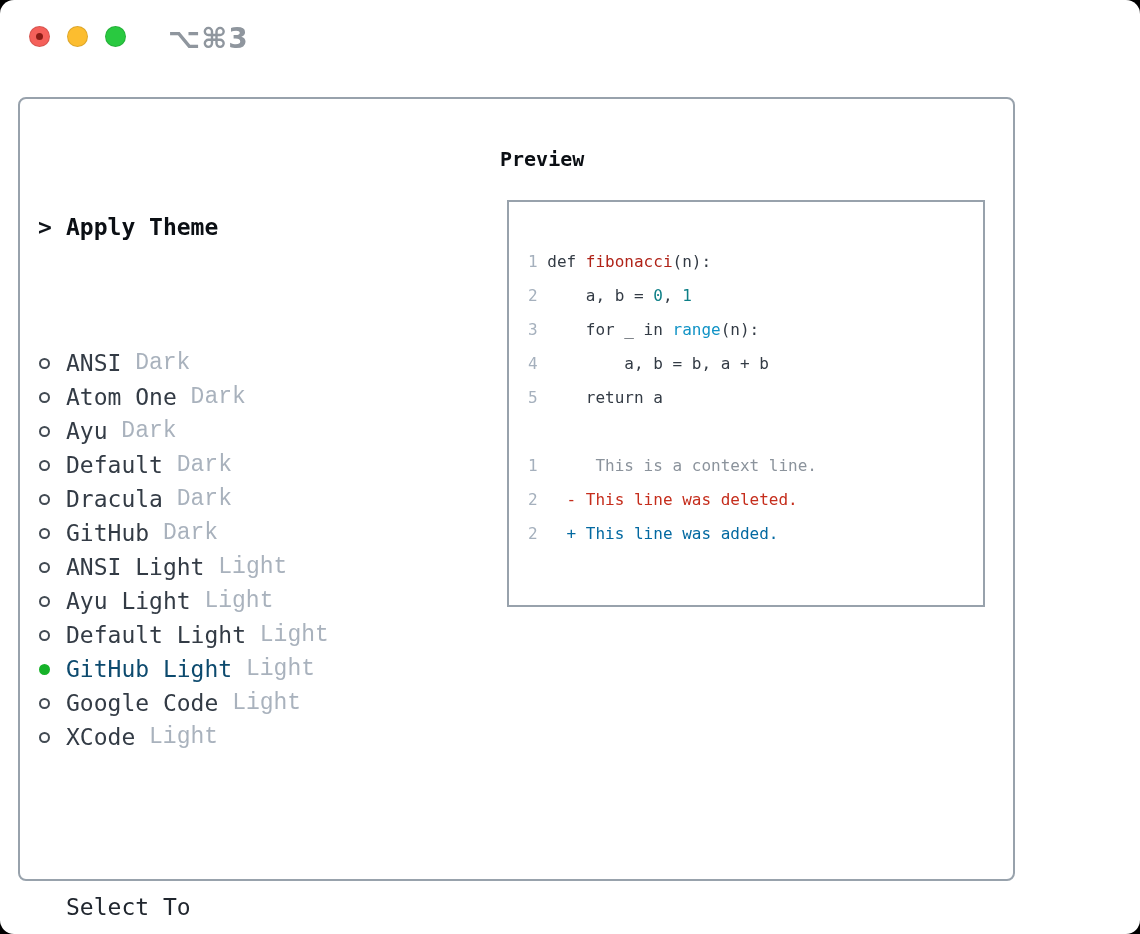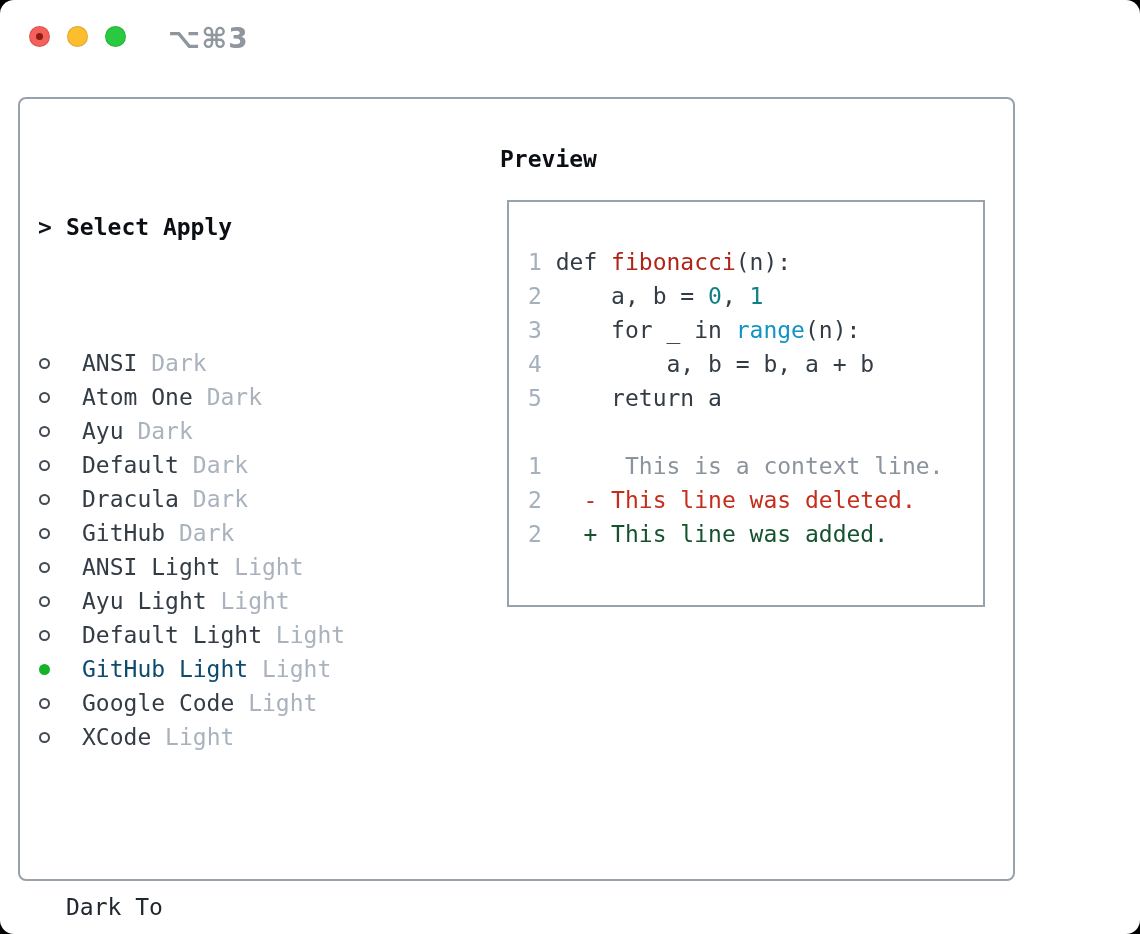--- a/index.html
+++ b/index.html
@@ -19,40 +19,40 @@
   
   .panel{position:absolute;left:18px;top:97px;width:997px;height:784px;box-sizing:border-box;
          border:2px solid #98a2ac;border-radius:8px;background:#fff;}
   .left-col{position:absolute;left:18px;top:43px;font-size:23px;line-height:34px;white-space:pre;}
   .row{height:34px;display:flex;align-items:center;}
   .marker{display:inline-flex;width:28px;align-items:center;flex:0 0 28px;}
   .marker .circle{width:11px;height:11px;border-radius:50%;border:2px solid #424a53;box-sizing:border-box;margin-left:1px;}
   .marker .circle.on{background:#16b229;border-color:#16b229;}
   .arrow-glyph{color:#10151b;font-weight:bold;}
   .hdr{color:#0b0f14;font-weight:bold;}
-  .item-name{color:#333b45;margin-left:16px;}
+  .item-name{color:#333b45;}
   .item-name.sel{color:#0c4a6e;}
-  .item-tag{color:#a9b2bd;}
+  .item-tag{color:#a9b2bd;font-family:Liberation Mono, monospace;}
   .subhdr{color:#20262e;}
   .gap34{margin-top:34px;}
   
   .preview-title{position:absolute;left:480px;top:43px;height:34px;display:flex;align-items:center;
-                 font-size:23px;color:#0b0f14;font-weight:bold;}
+                 font-size:20px;color:#0b0f14;font-weight:bold;}
   .preview-box{position:absolute;left:487px;top:101px;width:478px;height:407px;box-sizing:border-box;
                border:2px solid #98a2ac;background:#fff;}
-  .preview-lines{padding:43px 0 0 19px;font-size:23px;line-height:34px;white-space:pre;}
+  .preview-lines{padding:43px 0 0 19px;font-size:16px;line-height:34px;white-space:pre;}
   .pl{height:34px;}
   .num{color:#a5b0bd;}
   .code{color:#333b45;}
   .fn{color:#b02318;}
   .blt{color:#1193c6;margin-top:16px;}
   .lit{color:#0d7f87;}
   .ctx{color:#8b939c;margin-top:40px;}
   .del{color:#c52d1c;}
-  .add{color:#14532d;}
+  .add{color:#0369a1;}
 </style>
 </head>
 <body>
 
 <div class="window">
 
   <div class="titlebar">
     <div class="lights">
       <span class="light red">
           <span class="dot"></span>
@@ -60,27 +60,27 @@
       <span class="light yellow"></span>
       <span class="light green"></span>
     </div>
     <span class="shortcut">⌥⌘3</span>
   </div>
 
   <div class="panel">
 
     <div class="left-col">
       <div class="row">
-        <span class="marker"><span class="arrow-glyph">&gt;</span></span><span class="hdr">Select Apply</span>
+        <span class="marker"><span class="arrow-glyph">&gt;</span></span><span class="hdr">Apply Theme</span>
       </div>
 
       <div id="theme-list"><div class="row"><span class="marker"><span class="circle"></span></span><span class="item-name">ANSI</span><span class="item-tag"> Dark</span></div><div class="row"><span class="marker"><span class="circle"></span></span><span class="item-name">Atom One</span><span class="item-tag"> Dark</span></div><div class="row"><span class="marker"><span class="circle"></span></span><span class="item-name">Ayu</span><span class="item-tag"> Dark</span></div><div class="row"><span class="marker"><span class="circle"></span></span><span class="item-name">Default</span><span class="item-tag"> Dark</span></div><div class="row"><span class="marker"><span class="circle"></span></span><span class="item-name">Dracula</span><span class="item-tag"> Dark</span></div><div class="row"><span class="marker"><span class="circle"></span></span><span class="item-name">GitHub</span><span class="item-tag"> Dark</span></div><div class="row"><span class="marker"><span class="circle"></span></span><span class="item-name">ANSI Light</span><span class="item-tag"> Light</span></div><div class="row"><span class="marker"><span class="circle"></span></span><span class="item-name">Ayu Light</span><span class="item-tag"> Light</span></div><div class="row"><span class="marker"><span class="circle"></span></span><span class="item-name">Default Light</span><span class="item-tag"> Light</span></div><div class="row"><span class="marker"><span class="circle on"></span></span><span class="item-name sel">GitHub Light</span><span class="item-tag"> Light</span></div><div class="row"><span class="marker"><span class="circle"></span></span><span class="item-name">Google Code</span><span class="item-tag"> Light</span></div><div class="row"><span class="marker"><span class="circle"></span></span><span class="item-name">XCode</span><span class="item-tag"> Light</span></div></div>
 
       <div class="row gap34">
-        <span class="marker"></span><span class="subhdr">Dark To</span>
+        <span class="marker"></span><span class="subhdr">Select To</span>
       </div>
 
       
 
       
     </div>
 
     <div class="preview-title">Preview</div>
 
     <div class="preview-box">

